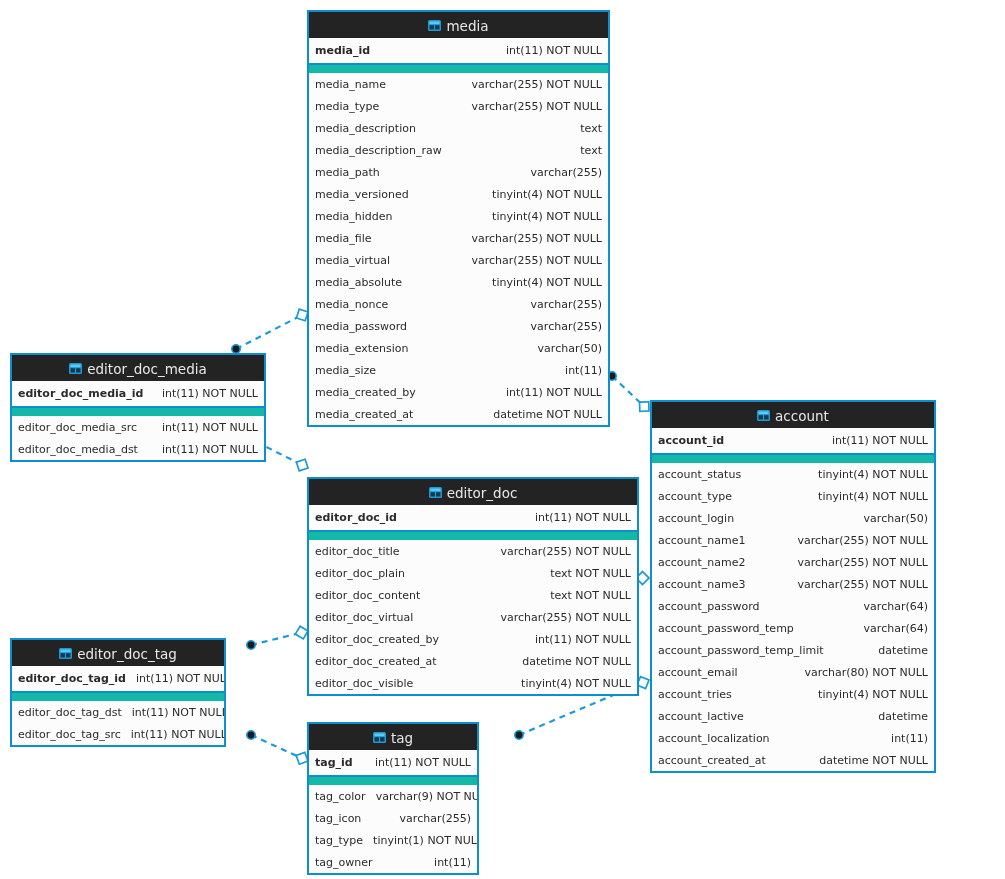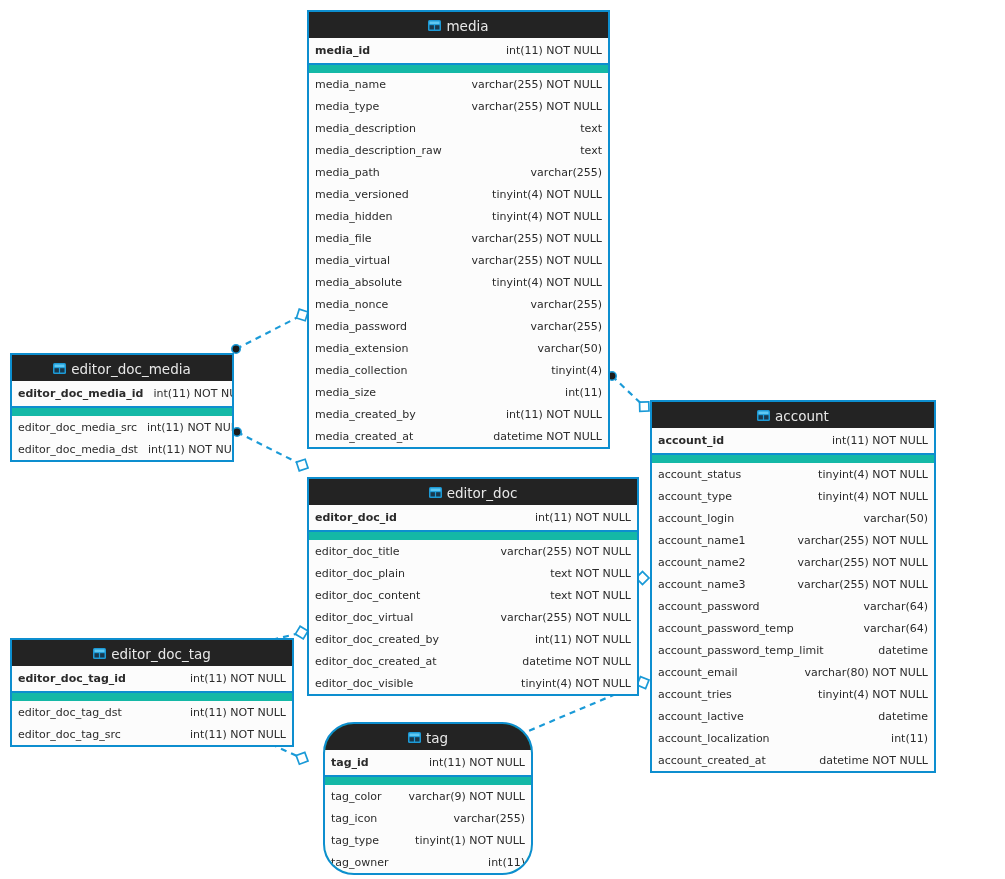--- a/index.html
+++ b/index.html
@@ -165,24 +165,20 @@
         </div>
         <div class="row">
           <span class="cname">media_password</span>
           <span class="ctype">varchar(255)</span>
         </div>
         <div class="row">
           <span class="cname">media_extension</span>
           <span class="ctype">varchar(50)</span>
         </div>
         <div class="row">
-          <span class="cname">media_collection</span>
-          <span class="ctype">tinyint(4)</span>
-        </div>
-        <div class="row">
           <span class="cname">media_size</span>
           <span class="ctype">int(11)</span>
         </div>
         <div class="row">
           <span class="cname">media_created_by</span>
           <span class="ctype">int(11) NOT NULL</span>
         </div>
         <div class="row">
           <span class="cname">media_created_at</span>
           <span class="ctype">datetime NOT NULL</span>
@@ -298,21 +294,21 @@
         <div class="row">
           <span class="cname">editor_doc_created_at</span>
           <span class="ctype">datetime NOT NULL</span>
         </div>
         <div class="row">
           <span class="cname">editor_doc_visible</span>
           <span class="ctype">tinyint(4) NOT NULL</span>
         </div>
       </div>
     </div>
-    <div class="table-box" style="left: 10px; top: 353px; width: 224px;">
+    <div class="table-box" style="left: 10px; top: 353px; width: 256px;">
       <div class="tbl-header"><span class="tbl-icon"><svg width="13" height="11" viewBox="0 0 13 11">
             <rect x="0" y="0" width="13" height="11" rx="1.5" fill="#1d9ad6"></rect>
             <rect x="1.5" y="1.5" width="10" height="2.6" fill="#5fc8f2"></rect>
             <rect x="1.5" y="5.2" width="4.4" height="4.3" fill="#18384d"></rect>
             <rect x="7.1" y="5.2" width="4.4" height="4.3" fill="#18384d"></rect>
           </svg></span><span class="tname">editor_doc_media</span></div>
       <div class="pk-row">
         <div class="row">
           <span class="cname">editor_doc_media_id</span>
           <span class="ctype">int(11) NOT NULL</span>
@@ -322,21 +318,21 @@
         <div class="row">
           <span class="cname">editor_doc_media_src</span>
           <span class="ctype">int(11) NOT NULL</span>
         </div>
         <div class="row">
           <span class="cname">editor_doc_media_dst</span>
           <span class="ctype">int(11) NOT NULL</span>
         </div>
       </div>
     </div>
-    <div class="table-box" style="left: 10px; top: 638px; width: 284px;">
+    <div class="table-box" style="left: 10px; top: 638px; width: 216px;">
       <div class="tbl-header"><span class="tbl-icon"><svg width="13" height="11" viewBox="0 0 13 11">
             <rect x="0" y="0" width="13" height="11" rx="1.5" fill="#1d9ad6"></rect>
             <rect x="1.5" y="1.5" width="10" height="2.6" fill="#5fc8f2"></rect>
             <rect x="1.5" y="5.2" width="4.4" height="4.3" fill="#18384d"></rect>
             <rect x="7.1" y="5.2" width="4.4" height="4.3" fill="#18384d"></rect>
           </svg></span><span class="tname">editor_doc_tag</span></div>
       <div class="pk-row">
         <div class="row">
           <span class="cname">editor_doc_tag_id</span>
           <span class="ctype">int(11) NOT NULL</span>
@@ -346,21 +342,21 @@
         <div class="row">
           <span class="cname">editor_doc_tag_dst</span>
           <span class="ctype">int(11) NOT NULL</span>
         </div>
         <div class="row">
           <span class="cname">editor_doc_tag_src</span>
           <span class="ctype">int(11) NOT NULL</span>
         </div>
       </div>
     </div>
-    <div class="table-box" style="left: 323px; top: 722px; width: 210px; border-radius: 31px;">
+    <div class="table-box" style="left: 307px; top: 722px; width: 172px;">
       <div class="tbl-header"><span class="tbl-icon"><svg width="13" height="11" viewBox="0 0 13 11">
             <rect x="0" y="0" width="13" height="11" rx="1.5" fill="#1d9ad6"></rect>
             <rect x="1.5" y="1.5" width="10" height="2.6" fill="#5fc8f2"></rect>
             <rect x="1.5" y="5.2" width="4.4" height="4.3" fill="#18384d"></rect>
             <rect x="7.1" y="5.2" width="4.4" height="4.3" fill="#18384d"></rect>
           </svg></span><span class="tname">tag</span></div>
       <div class="pk-row">
         <div class="row">
           <span class="cname">tag_id</span>
           <span class="ctype">int(11) NOT NULL</span>

